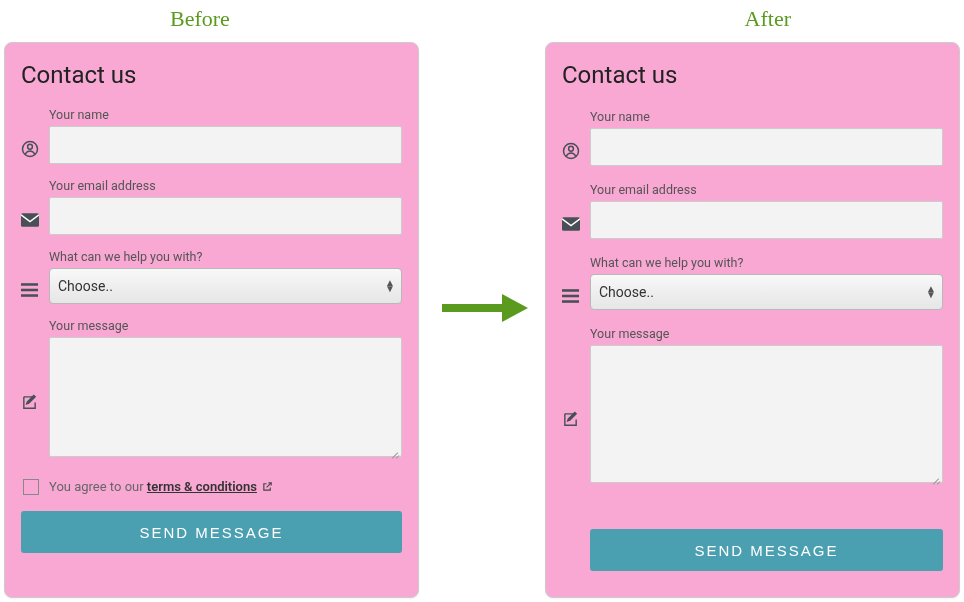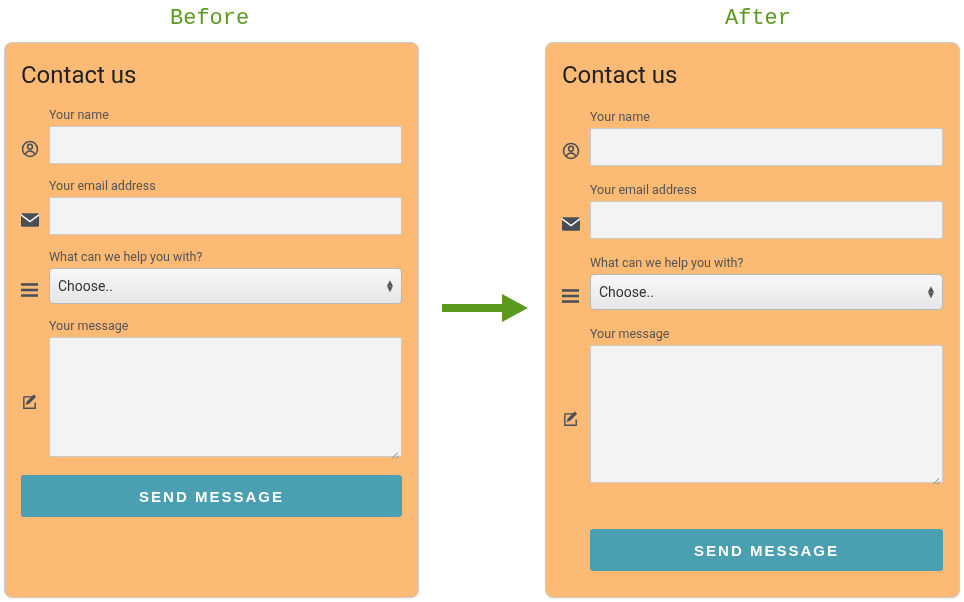--- a/index.html
+++ b/index.html
@@ -6,35 +6,35 @@
     body {
       font-family: -apple-system, BlinkMacSystemFont, "Segoe UI", Roboto, Helvetica, Arial, sans-serif;
       background: #fff;
       width: 964px;
       height: 602px;
       position: relative;
     }
     .header-label {
       position: absolute;
       top: 6px;
-      font-family: Liberation Mono, monospace;
+      font-family: Liberation Serif, serif;
       font-size: 22px;
       color: #5a9a1f;
       font-weight: 500;
     }
     .header-before { left: 170px; }
     .header-after { right: 173px; }
 
     .card {
       position: absolute;
       top: 42px;
       width: 415px;
       border: 1px solid #ccc;
       border-radius: 8px;
-      background: #fdba74;
+      background: #f9a8d4;
       padding: 18px 16px 20px 16px;
       box-shadow: 0 1px 2px rgba(0,0,0,0.05);
     }
     .card.before { left: 4px; height: 556px; }
     .card.after  { right: 4px; height: 556px; }
 
     .card-title {
       font-size: 24px;
       font-weight: 400;
       color: #222;
@@ -156,21 +156,21 @@
 
     .send-btn {
       width: 100%;
       height: 42px;
       background: #4a9fb0;
       color: #fff;
       border: none;
       border-radius: 3px;
       font-size: 15px;
       letter-spacing: 2px;
-      font-weight: 700;
+      font-weight: 400;
       cursor: pointer;
     }
 
     .after .card-title { margin-bottom: 20px; }
     .after .field-row { margin-bottom: 16px; }
     .after .textarea-input { height: 138px; }
     .after .send-btn { margin-top: 26px; margin-left: 28px; width: calc(100% - 28px); }
 
     .arrow {
       position: absolute;
@@ -252,20 +252,33 @@
     </div>
     <div class="field-body">
       <label class="field-label">Your message</label>
       <div class="textarea-wrap">
         <textarea class="textarea-input" style=""></textarea>
         <div class="resize-grab"></div>
       </div>
     </div>
   </div>
 
+  <div class="terms-row">
+    <div class="checkbox"></div>
+    <div class="terms-text">
+      <span>You agree to our </span><a href="#" class="terms-link">terms &amp; conditions</a>
+      <span class="ext-icon">
+        <svg width="11" height="11" viewBox="0 0 24 24" fill="none" stroke="#444" stroke-width="2.5">
+          <path d="M14 4h6v6"></path>
+            <path d="M20 4L10 14"></path>
+            <path d="M18 14v6H4V6h6"></path>
+        </svg>
+      </span>
+    </div>
+  </div>
 
   <button class="send-btn">SEND MESSAGE</button>
 </div>
 
 <div class="card after">
   <div class="card-title">Contact us</div>
 
   <div class="field-row">
     <div class="field-icon">
       <svg width="18" height="18" viewBox="0 0 24 24" fill="none" stroke="#494f56" stroke-width="2">

